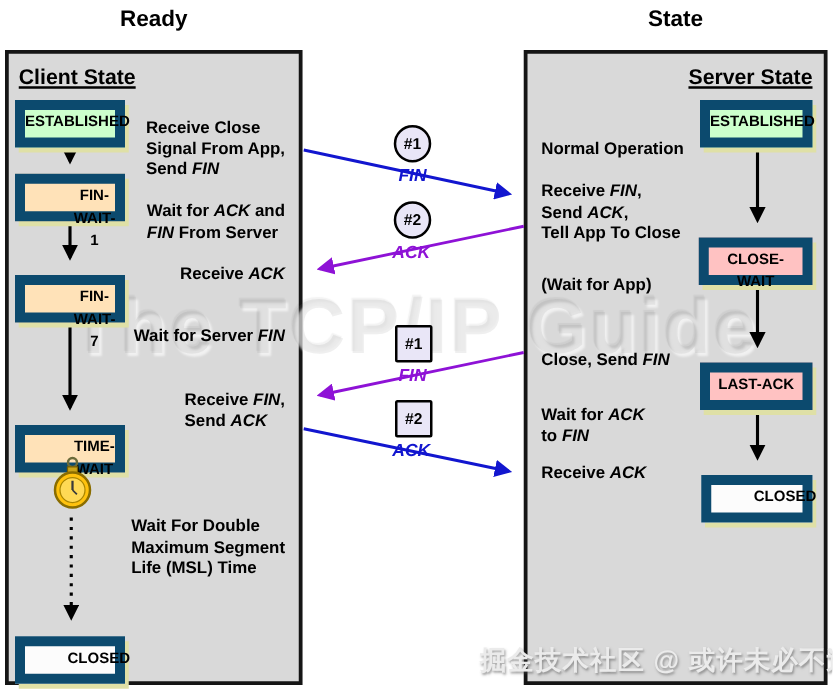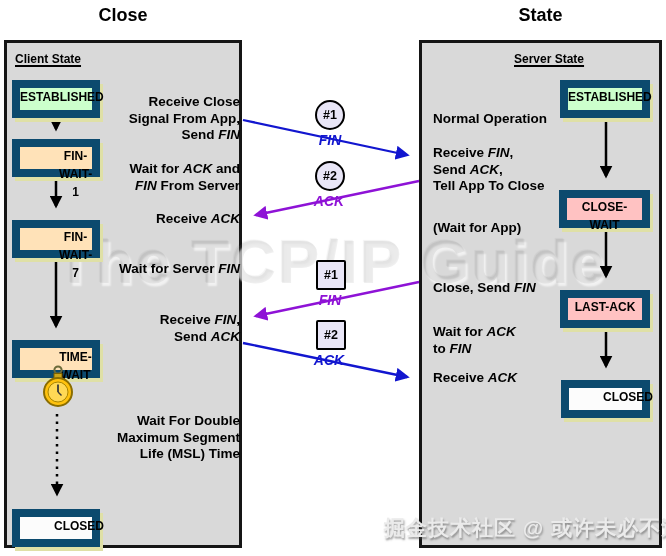--- a/index.html
+++ b/index.html
@@ -17,45 +17,45 @@
   .panel-server{left:419px;width:243px;}
 
   .wm-guide{position:absolute;left:56px;top:226px;z-index:2;white-space:nowrap;
     font-size:62px;font-weight:bold;letter-spacing:2px;
     color:rgba(130,130,130,0.13);
     text-shadow:2px 3px 2px rgba(255,255,255,0.65),-1px -1px 1px rgba(0,0,0,0.05);}
   .wm-cn{position:absolute;left:384px;top:514px;z-index:5;white-space:nowrap;
     font-size:21px;font-weight:bold;letter-spacing:1px;color:#ebebeb;
     text-shadow:1px 2px 2px rgba(70,70,70,0.5);}
 
-  .heading{position:absolute;font-size:12px;font-weight:bold;z-index:4;
+  .heading{position:absolute;font-size:17px;font-weight:bold;z-index:4;
     text-decoration:underline;text-decoration-thickness:2px;text-underline-offset:2px;}
   .client-heading{left:15px;top:52px;}
-  .server-heading{left:514px;top:52px;width:112px;}
+  .server-heading{left:538px;top:52px;width:112px;text-align:right;}
 
   .state{position:absolute;box-sizing:border-box;height:38px;line-height:18px;
     border:8px solid #0c4a6e;text-align:center;font-size:12px;font-weight:bold;
     box-shadow:3px 4px 0 var(--box-shadow);z-index:4;}
   .st-green{background:var(--state-green);}
   .st-peach{background:var(--state-peach);padding-left:39px;}
   .st-pink{background:var(--state-pink);}
   .st-white{background:var(--state-white);padding-left:34px;}
   #cs0{left:12px;top:80px;width:88px;}
   #cs1{left:12px;top:139px;width:88px;}
   #cs2{left:12px;top:220px;width:88px;}
   #cs3{left:12px;top:340px;width:88px;}
   #cs4{left:12px;top:509px;width:88px;}
   #ss0{left:560px;top:80px;width:90px;}
   #ss1{left:559px;top:190px;width:91px;}
   #ss2{left:560px;top:290px;width:90px;}
   #ss3{left:561px;top:380px;width:89px;}
 
   .ann{position:absolute;font-size:13.5px;font-weight:bold;line-height:16.5px;z-index:4;}
   .ann i{font-style:italic;}
-  .ann-r{right:426px;text-align:right;}
+  .ann-r{right:438px;}
   .ann-l{left:433px;text-align:left;}
   #ca0{top:94px;} #ca1{top:161px;} #ca2{top:211px;}
   #ca3{top:261px;padding-left:12px;} #ca4{top:312px;} #ca5{top:413px;}
   #sa0{top:111px;} #sa1{top:145px;} #sa2{top:220px;}
   #sa3{top:263px;} #sa4{top:324px;} #sa5{top:370px;}
 
   .badge{position:absolute;width:30px;height:30px;box-sizing:border-box;
     border:2px solid #000;background:var(--badge-bg);text-align:center;
     line-height:26px;font-size:12.5px;font-weight:bold;z-index:4;}
   .badge-circle{border-radius:50%;}
@@ -77,21 +77,21 @@
   .mk-black{fill:#000;}
   .mk-blue{fill:var(--blue);}
   .mk-purple{fill:var(--purple);}
   .stopwatch{position:absolute;left:42px;top:362px;z-index:4;}
 </style>
 </head>
 <body>
 
 <div class="canvas">
 
-  <div class="title client-title">Close</div>
+  <div class="title client-title">Ready</div>
   <div class="title server-title">State</div>
 
   <div class="panel panel-client"></div>
   <div class="panel panel-server"></div>
 
   <div class="wm-guide">The TCP/IP Guide</div>
 
   <svg class="arrows" viewBox="0 0 666 556">
     <defs>
       <marker id="mBlack" markerUnits="userSpaceOnUse" markerWidth="13" markerHeight="13" viewBox="0 0 10 10" refX="8" refY="5" orient="auto">

